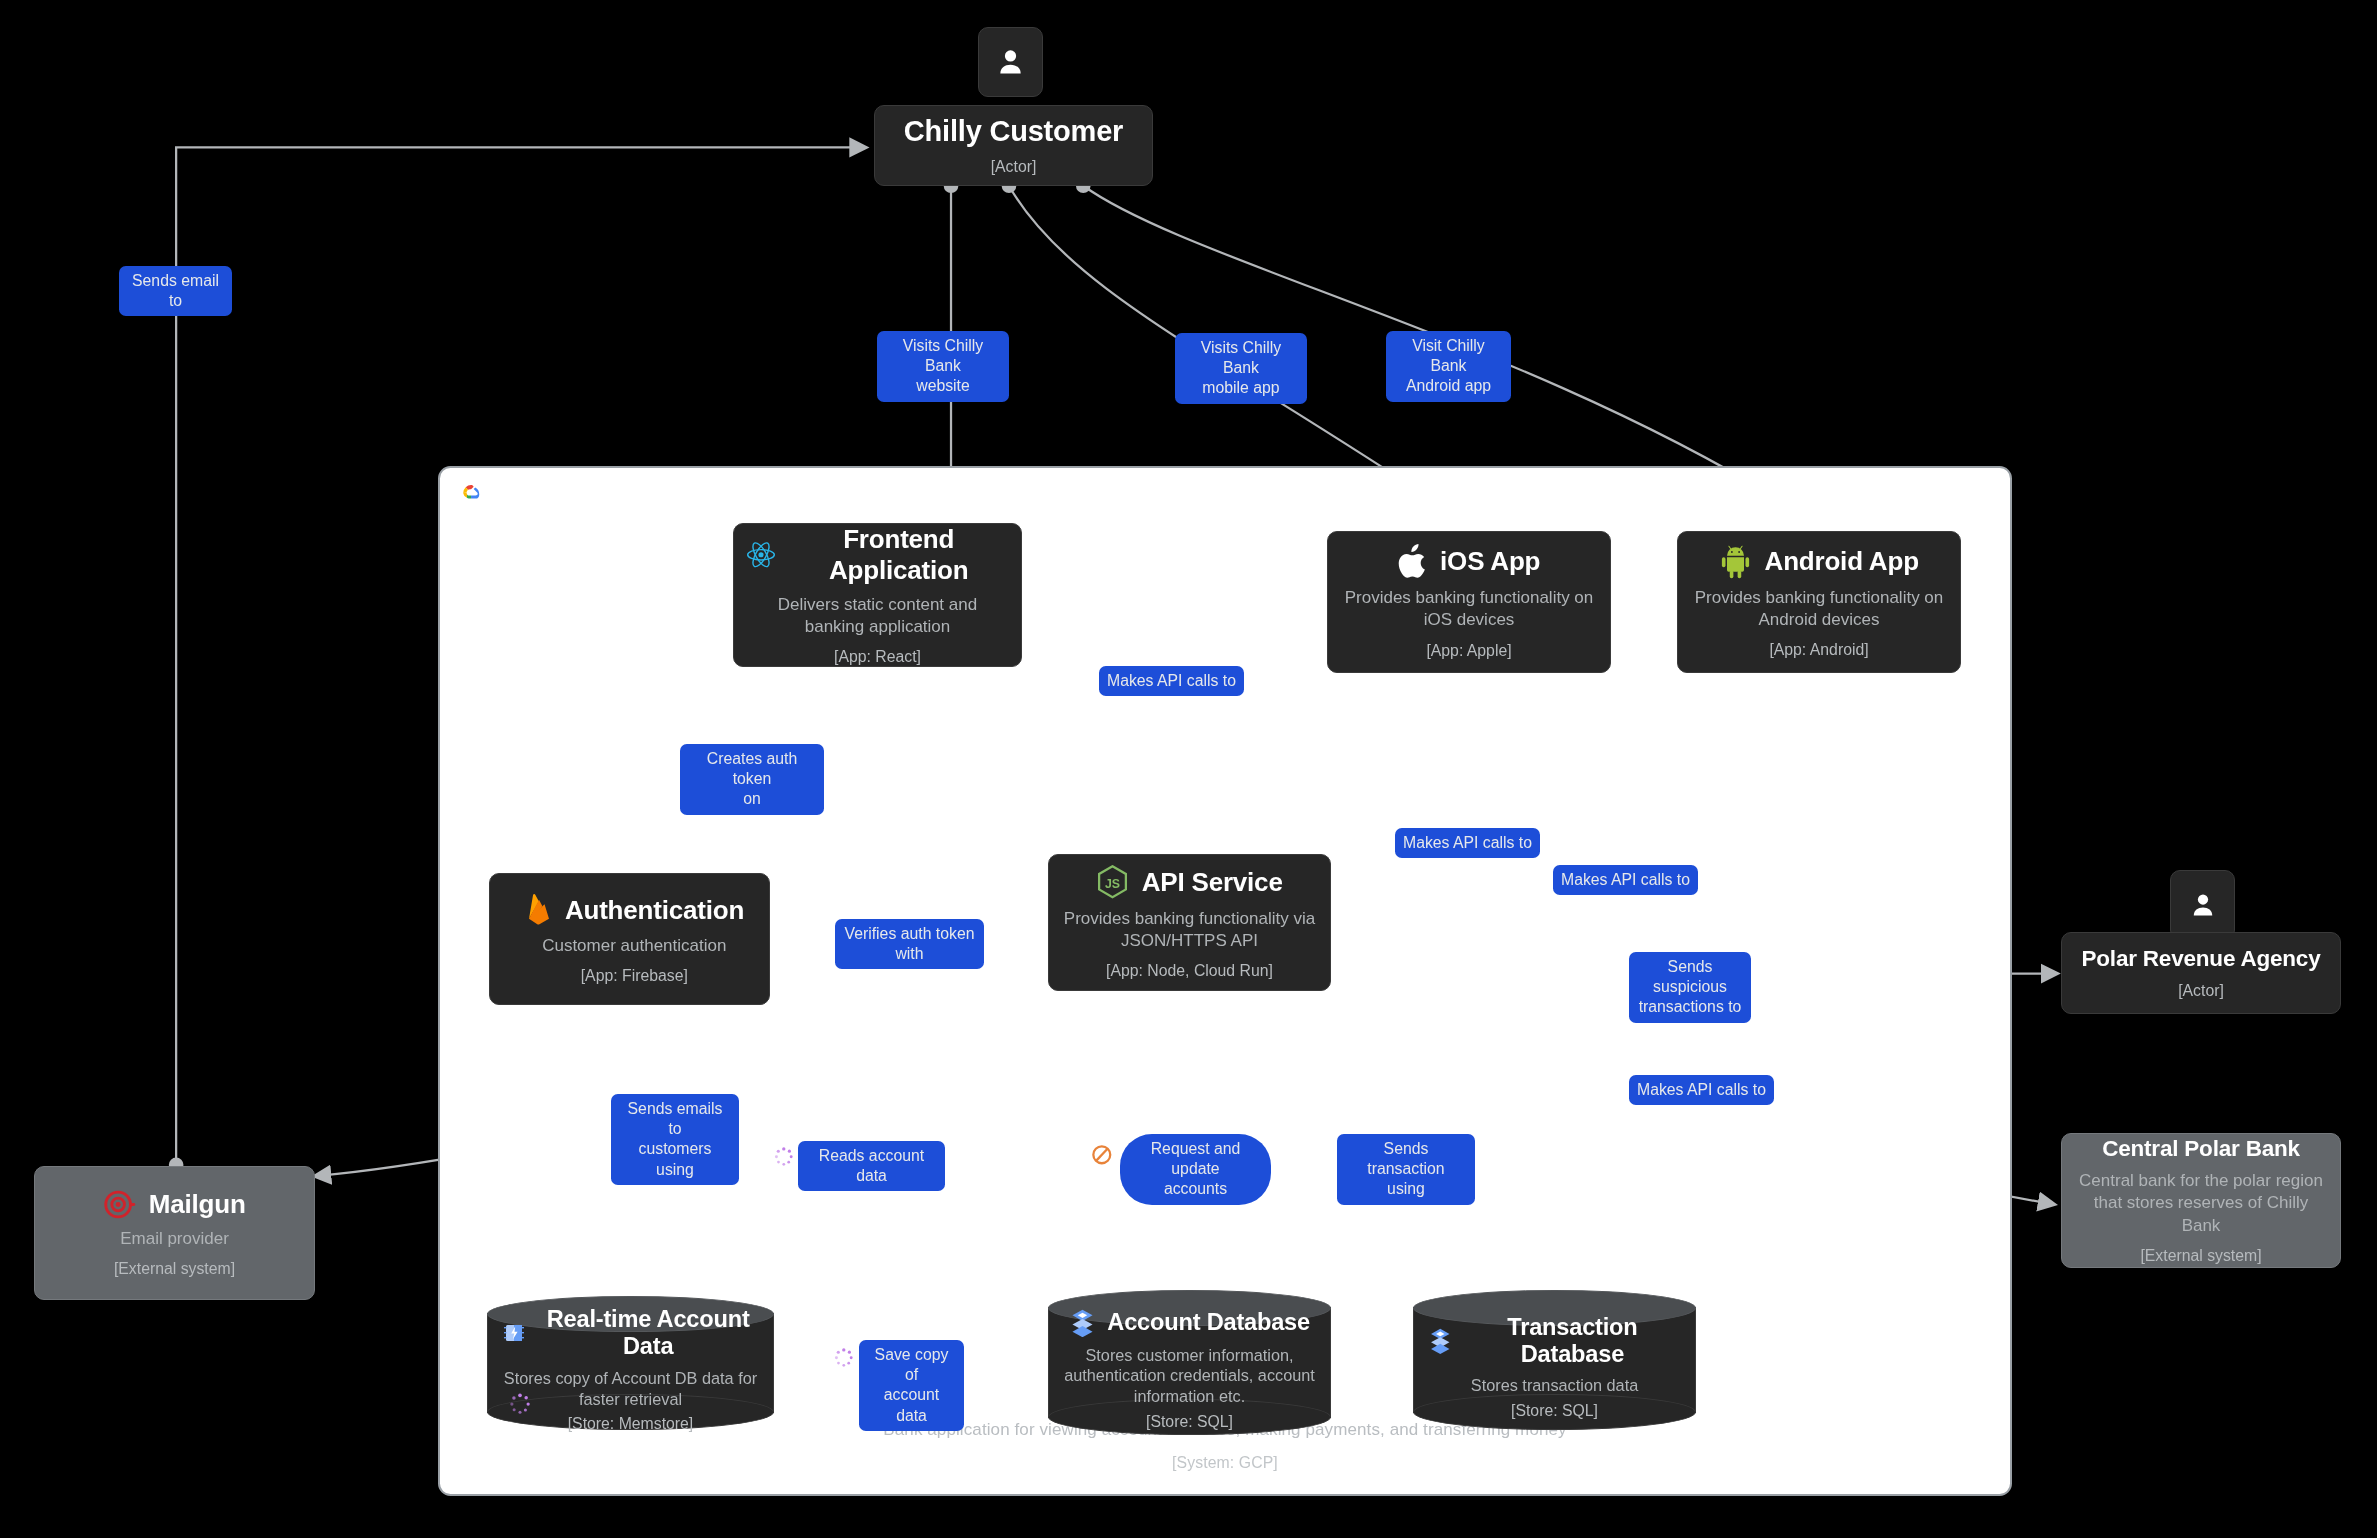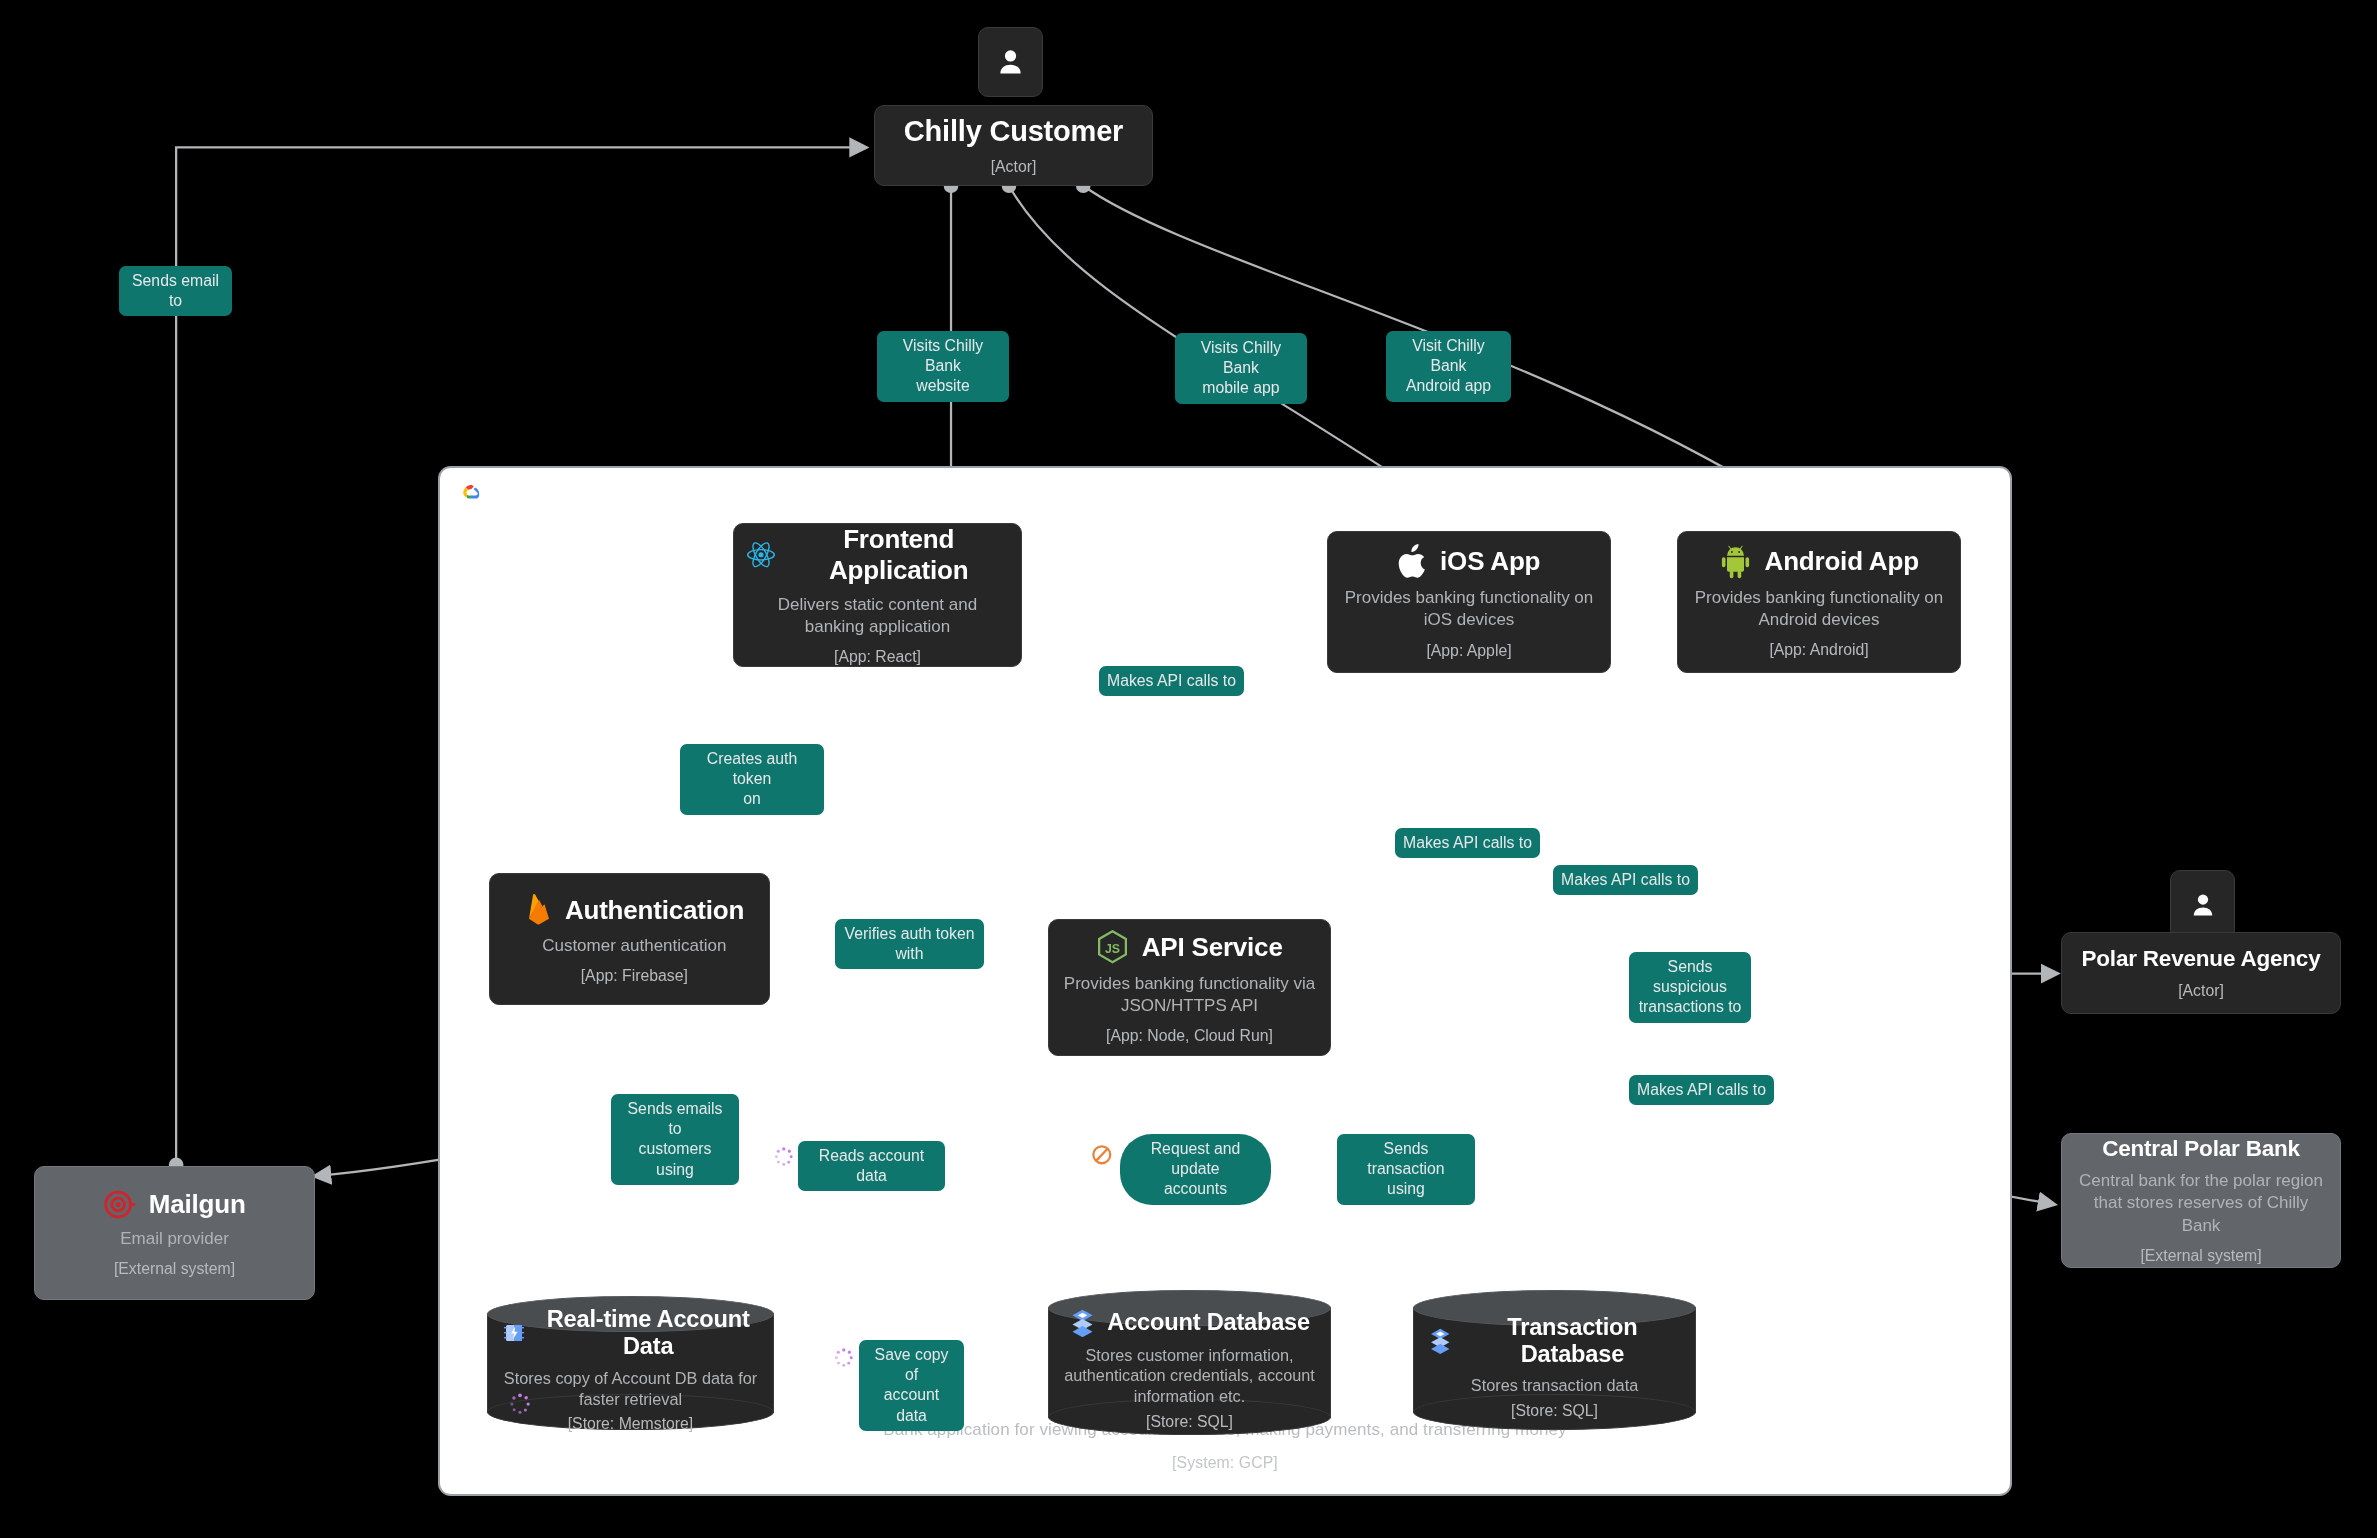--- a/index.html
+++ b/index.html
@@ -67,21 +67,21 @@
     display:flex;flex-direction:column;align-items:center;justify-content:center;
     text-align:center;padding:0 14.6px;box-sizing:border-box;
   }
   .cyl .titlerow{display:flex;align-items:center;justify-content:center;gap:11.3px;}
   .cyl .ntitle{color:#ffffff;font-weight:bold;font-size:23.6px;letter-spacing:-0.2px;}
   .cyl .ndesc{color:#b0b4b7;font-size:16.3px;line-height:1.28;margin-top:7.9px;}
   .cyl .ntech{color:#b7bbbe;font-size:15.8px;margin-top:5.6px;}
 
   
   .elabel{
-    position:absolute;background:#0f766e;color:#e6e8ea;border-radius:6.8px;
+    position:absolute;background:#1d4ed8;color:#e6e8ea;border-radius:6.8px;
     padding:5px 7.9px;font-size:15.8px;line-height:1.28;text-align:center;
     box-sizing:border-box;white-space:pre-line;
   }
 
   
   .chip-icon{position:absolute;width:23.6px;height:23.6px;}
 
   svg.edges{position:absolute;left:0;top:0;width:2377px;height:1538px;pointer-events:none;}
 </style>
 </head>
@@ -239,21 +239,21 @@
         <path d="M2.6 24.2L12 6.4l3.1 5.9L7 24.2z" fill="#f57c00"></path>
         <path d="M2.6 24.2l14.6-13.6 4.2 13.6-9 5.1c-.6.35-1.4.35-2 0z" fill="#f57c00"></path>
         <path d="M2.6 24.2L15.1 12.3l2.4 4.3z" fill="#ffca28" opacity="0"></path>
       </svg>
       <span class="ntitle">Authentication</span>
     </div>
     <div class="ndesc">Customer authentication</div>
     <div class="ntech">[App: Firebase]</div>
   </div>
 
-  <div class="node dark mid" style="left:1048px;top:919px;width:283px;height:137px;">
+  <div class="node dark mid" style="left:1048px;top:854px;width:283px;height:137px;">
     <div class="titlerow">
       <svg width="33" height="35" viewBox="0 0 32 34">
         <path d="M16 1.2l13 7.5v15L16 31.2 3 23.7v-15z" fill="none" stroke="#84ba64" stroke-width="2.2"></path>
         <text x="16" y="22" font-size="12" font-family="Liberation Sans, sans-serif" font-weight="bold" fill="#84ba64" text-anchor="middle">JS</text>
       </svg>
       <span class="ntitle">API Service</span>
     </div>
     <div class="ndesc">Provides banking functionality via JSON/HTTPS API</div>
     <div class="ntech">[App: Node, Cloud Run]</div>
   </div>

